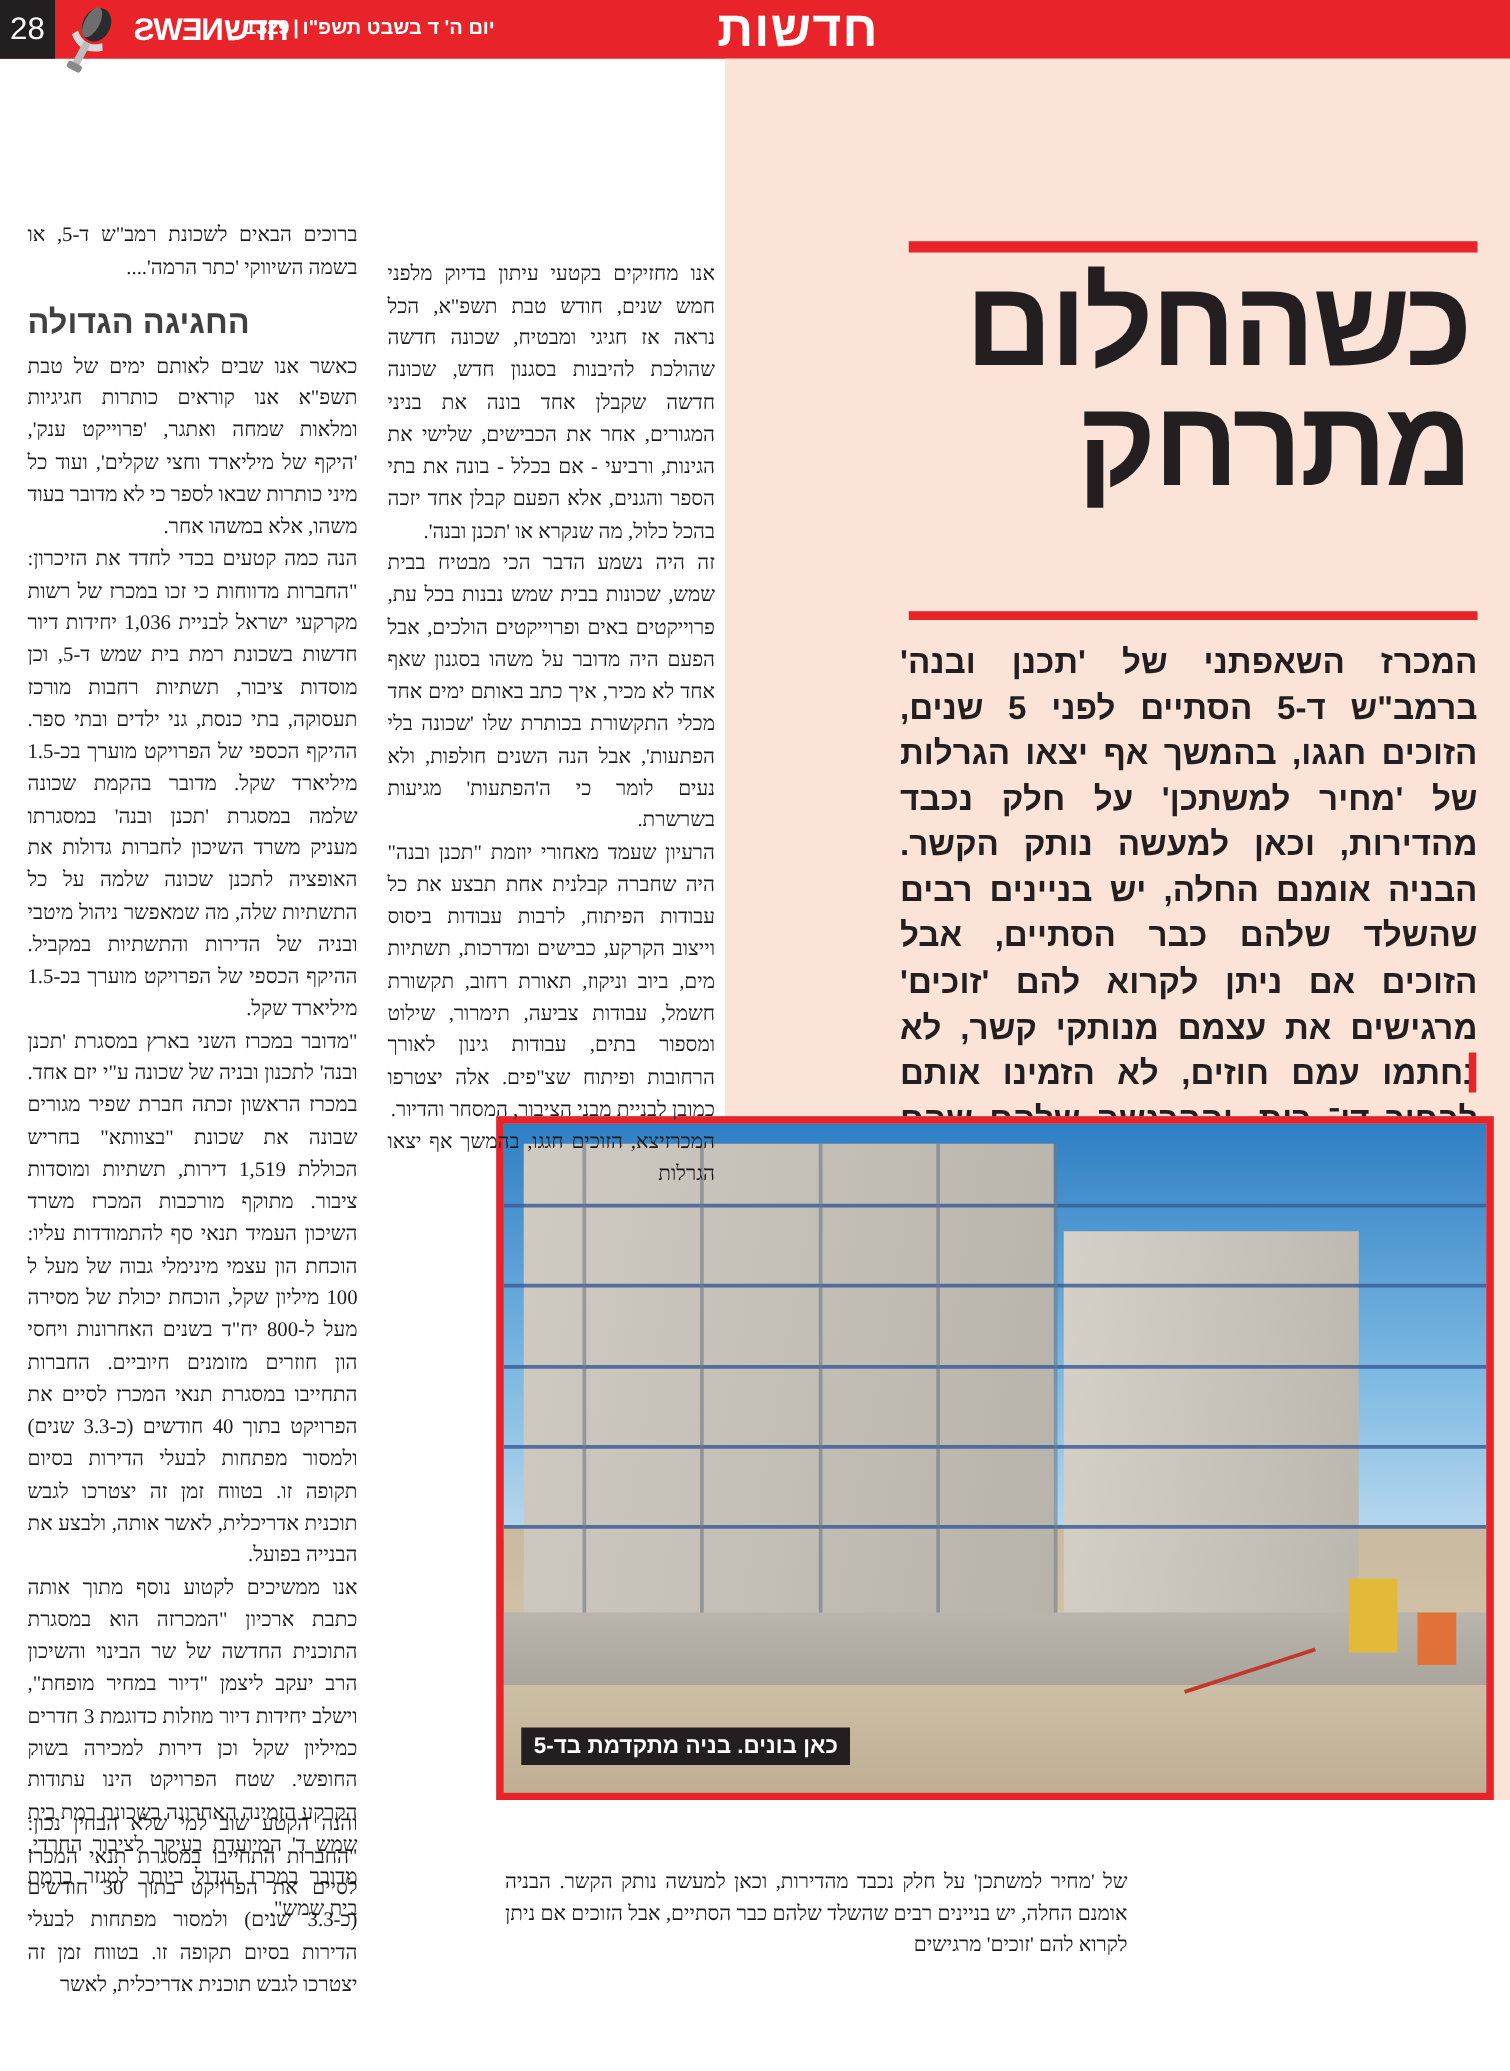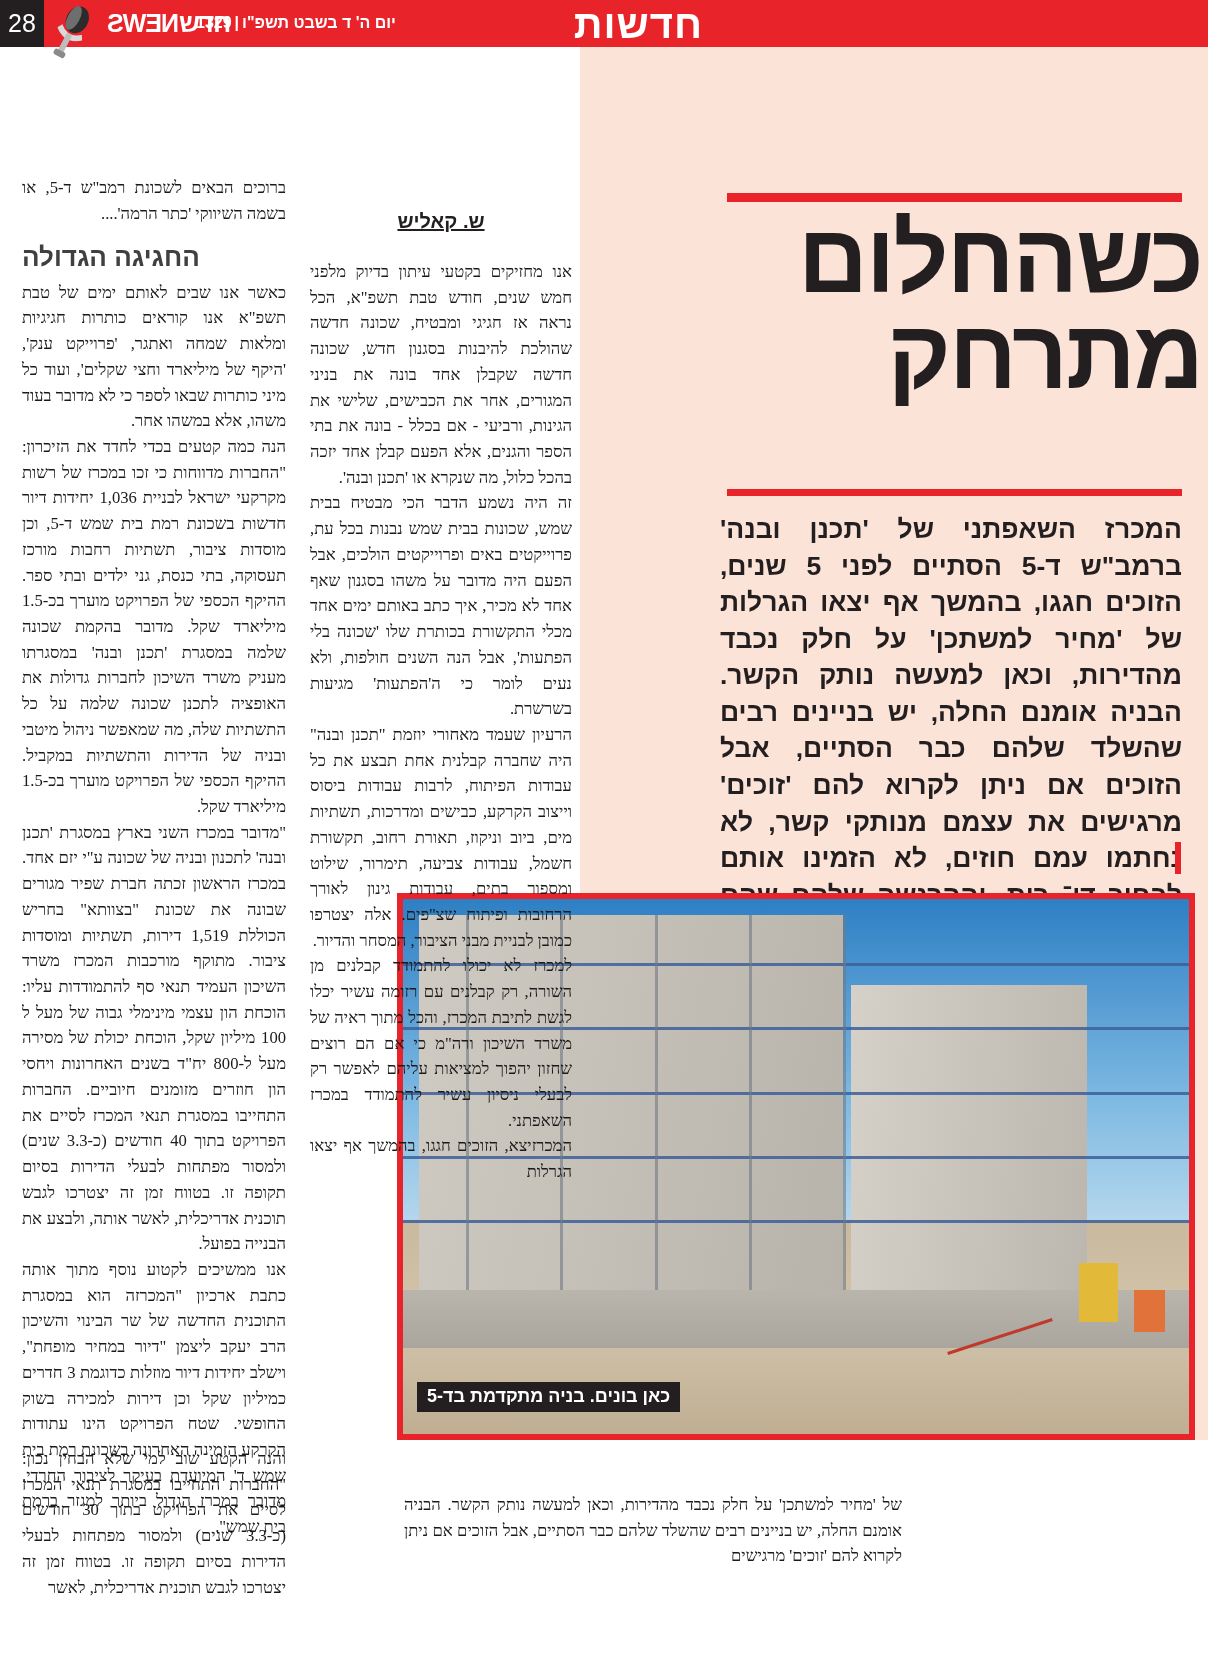--- a/index.html
+++ b/index.html
@@ -112,21 +112,21 @@
     top: 146px;
     right: 26px;
     width: 455px;
     height: 9px;
     background: #e8232a;
   }
 
   .headline {
     position: absolute;
     top: 164px;
-    right: 6px;
+    right: 32px;
     width: 470px;
     text-align: right;
     font-family: "Liberation Sans", sans-serif;
     font-weight: bold;
     font-size: 97px;
     line-height: 0.99;
     letter-spacing: -2px;
     color: #231f20;
     direction: rtl;
   }
@@ -339,25 +339,23 @@
     <div class="wall-low"></div>
     <div class="rubble"></div>
     <div class="crate-y"></div>
     <div class="crate-o"></div>
     <div class="pole-red"></div>
   </div>
   <div class="photo-caption">כאן בונים. בניה מתקדמת בד-5</div>
 </div>
 
 <div class="col col-mid">
-  <div class="byline">ש. קאליש</div>
   <p>אנו מחזיקים בקטעי עיתון בדיוק מלפני חמש שנים, חודש טבת תשפ"א, הכל נראה אז חגיגי ומבטיח, שכונה חדשה שהולכת להיבנות בסגנון חדש, שכונה חדשה שקבלן אחד בונה את בניני המגורים, אחר את הכבישים, שלישי את הגינות, ורביעי - אם בכלל - בונה את בתי הספר והגנים, אלא הפעם קבלן אחד יזכה בהכל כלול, מה שנקרא או 'תכנן ובנה'.</p>
   <p>זה היה נשמע הדבר הכי מבטיח בבית שמש, שכונות בבית שמש נבנות בכל עת, פרוייקטים באים ופרוייקטים הולכים, אבל הפעם היה מדובר על משהו בסגנון שאף אחד לא מכיר, איך כתב באותם ימים אחד מכלי התקשורת בכותרת שלו 'שכונה בלי הפתעות', אבל הנה השנים חולפות, ולא נעים לומר כי ה'הפתעות' מגיעות בשרשרת.</p>
   <p>הרעיון שעמד מאחורי יוזמת "תכנן ובנה" היה שחברה קבלנית אחת תבצע את כל עבודות הפיתוח, לרבות עבודות ביסוס וייצוב הקרקע, כבישים ומדרכות, תשתיות מים, ביוב וניקוז, תאורת רחוב, תקשורת חשמל, עבודות צביעה, תימרור, שילוט ומספור בתים, עבודות גינון לאורך הרחובות ופיתוח שצ"פים. אלה יצטרפו כמובן לבניית מבני הציבור, המסחר והדיור.</p>
-  <p>למכרז לא יכולו להתמודד קבלנים מן השורה, רק קבלנים עם רזומה עשיר יכלו לגשת לתיבת המכרז, והכל מתוך ראיה של משרד השיכון ורה"מ כי אם הם רוצים שחזון יהפוך למציאות עליהם לאפשר רק לבעלי ניסיון עשיר להתמודד במכרז השאפתני.</p>
   <p>המכרזיצא, הזוכים חגגו, בהמשך אף יצאו הגרלות</p>
 </div>
 
 <div class="col col-left">
   <p>ברוכים הבאים לשכונת רמב"ש ד-5, או בשמה השיווקי 'כתר הרמה'....</p>
   <div class="sub-head">החגיגה הגדולה</div>
   <p>כאשר אנו שבים לאותם ימים של טבת תשפ"א אנו קוראים כותרות חגיגיות ומלאות שמחה ואתגר, 'פרוייקט ענק', 'היקף של מיליארד וחצי שקלים', ועוד כל מיני כותרות שבאו לספר כי לא מדובר בעוד משהו, אלא במשהו אחר.</p>
   <p>הנה כמה קטעים בכדי לחדד את הזיכרון: "החברות מדווחות כי זכו במכרז של רשות מקרקעי ישראל לבניית 1,036 יחידות דיור חדשות בשכונת רמת בית שמש ד-5, וכן מוסדות ציבור, תשתיות רחבות מורכז תעסוקה, בתי כנסת, גני ילדים ובתי ספר. ההיקף הכספי של הפרויקט מוערך בכ-1.5 מיליארד שקל. מדובר בהקמת שכונה שלמה במסגרת 'תכנן ובנה' במסגרתו מעניק משרד השיכון לחברות גדולות את האופציה לתכנן שכונה שלמה על כל התשתיות שלה, מה שמאפשר ניהול מיטבי ובניה של הדירות והתשתיות במקביל. ההיקף הכספי של הפרויקט מוערך בכ-1.5 מיליארד שקל.</p>
   <p>"מדובר במכרז השני בארץ במסגרת 'תכנן ובנה' לתכנון ובניה של שכונה ע"י יזם אחד. במכרז הראשון זכתה חברת שפיר מגורים שבונה את שכונת "בצוותא" בחריש הכוללת 1,519 דירות, תשתיות ומוסדות ציבור. מתוקף מורכבות המכרז משרד השיכון העמיד תנאי סף להתמודדות עליו: הוכחת הון עצמי מינימלי גבוה של מעל ל 100 מיליון שקל, הוכחת יכולת של מסירה מעל ל-800 יח"ד בשנים האחרונות ויחסי הון חוזרים מזומנים חיוביים. החברות התחייבו במסגרת תנאי המכרז לסיים את הפרויקט בתוך 40 חודשים (כ-3.3 שנים) ולמסור מפתחות לבעלי הדירות בסיום תקופה זו. בטווח זמן זה יצטרכו לגבש תוכנית אדריכלית, לאשר אותה, ולבצע את הבנייה בפועל.</p>
   <p>אנו ממשיכים לקטוע נוסף מתוך אותה כתבת ארכיון "המכרזה הוא במסגרת התוכנית החדשה של שר הבינוי והשיכון הרב יעקב ליצמן "דיור במחיר מופחת", וישלב יחידות דיור מוזלות כדוגמת 3 חדרים כמיליון שקל וכן דירות למכירה בשוק החופשי. שטח הפרויקט הינו עתודות הקרקע הזמינה האחרונה בשכונת רמת בית שמש ד' המיועדת בעיקר לציבור החרדי. מדובר במכרז הגדול ביותר למגזר ברמת בית שמש".</p>

